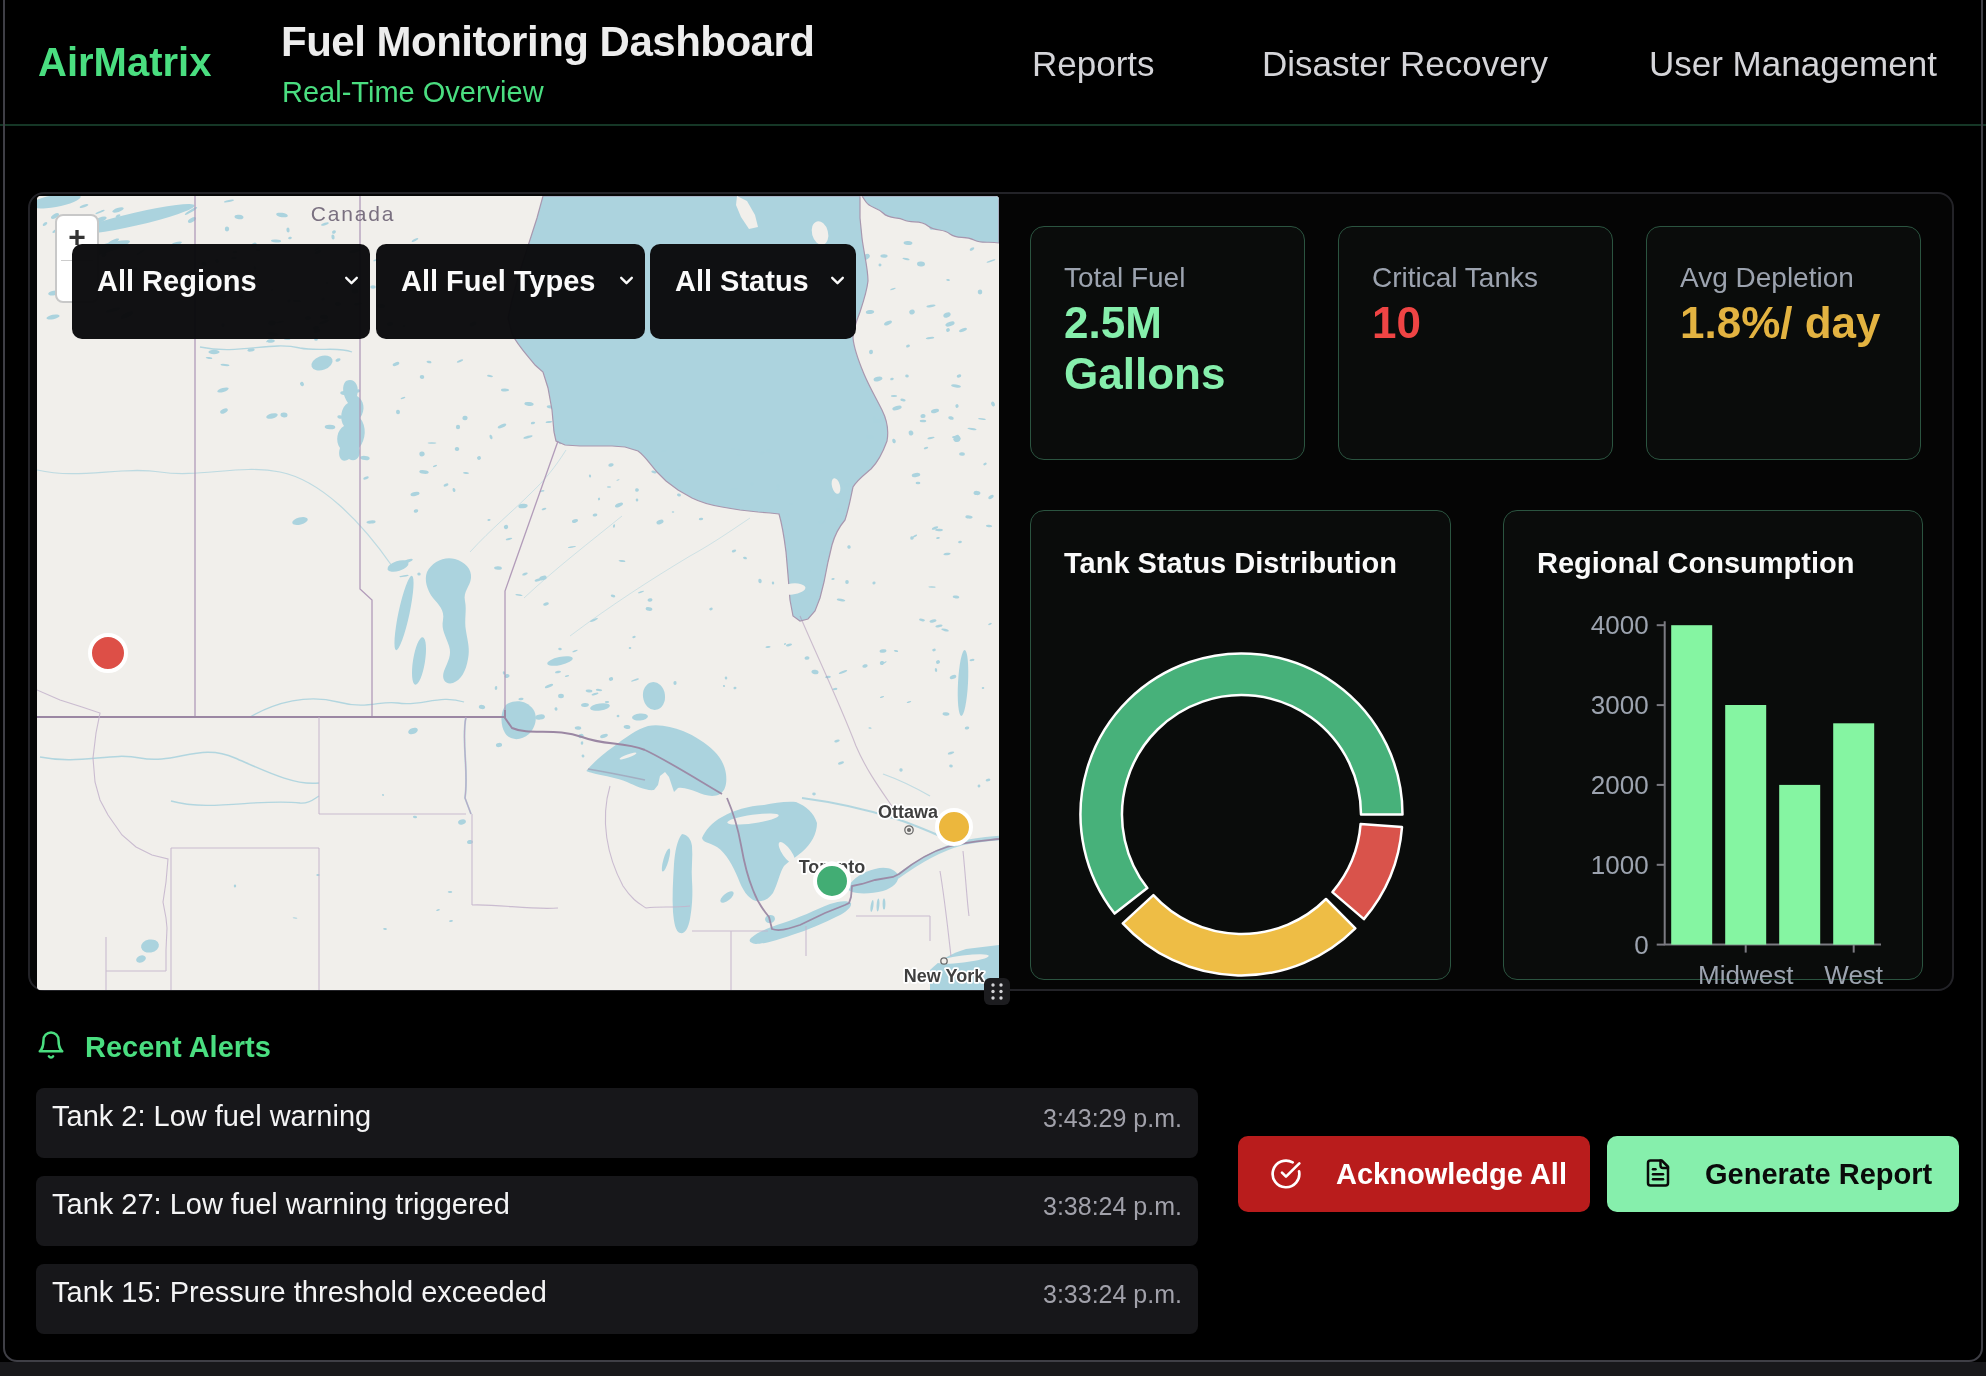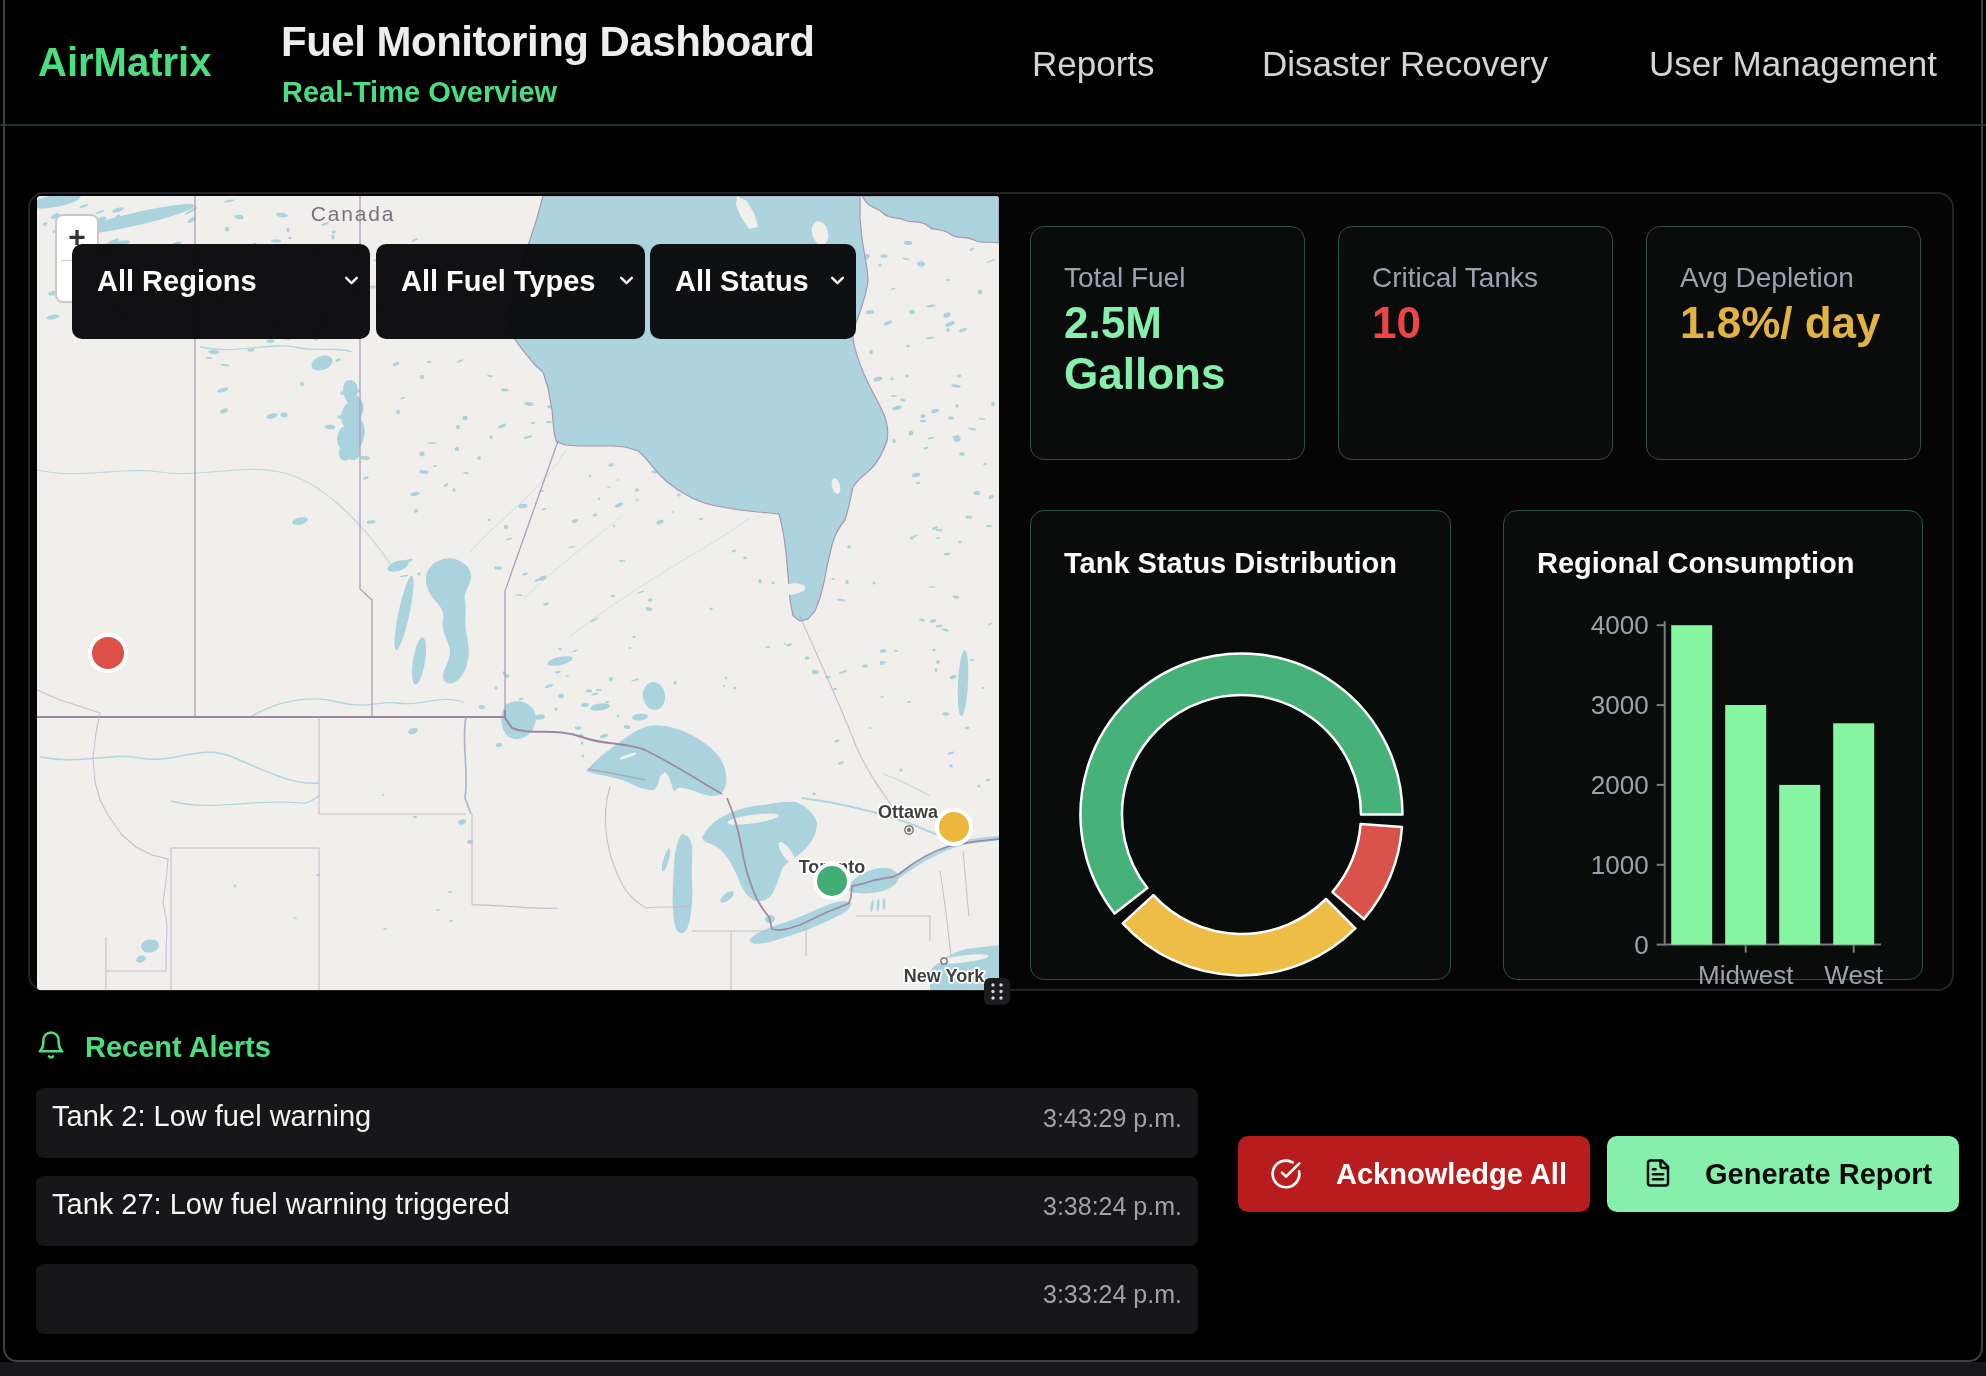--- a/index.html
+++ b/index.html
@@ -1,20 +1,20 @@
 <!DOCTYPE html>
 <html><head><meta charset="utf-8"><style>
 *{margin:0;padding:0;box-sizing:border-box}
 body{width:1986px;height:1376px;background:#000;font-family:"Liberation Sans",sans-serif;position:relative;overflow:hidden}
 #frame{position:absolute;left:3px;top:-20px;width:1980px;height:1382px;border:2px solid #3f3f46;border-radius:14px;z-index:50;pointer-events:none}
 #below{position:absolute;left:0;top:1362px;width:1986px;height:14px;background:#18181b;z-index:40}
 #hdr-line{position:absolute;left:0;top:124px;width:1986px;height:2px;background:#153726}
 .brand{position:absolute;left:38px;top:40px;font-size:40px;font-weight:700;color:#4ade80}
 .title{position:absolute;left:281px;top:18px;font-size:42px;font-weight:700;color:#ededed;letter-spacing:-0.5px}
-.subtitle{position:absolute;left:282px;top:76px;font-size:29px;font-weight:700;color:#4ade80}
+.subtitle{position:absolute;left:282px;top:76px;font-size:29px;font-weight:400;color:#4ade80}
 .nav{position:absolute;top:44px;font-size:35px;color:#d4d4d8}
 #main{position:absolute;left:28px;top:192px;width:1926px;height:799px;border:2px solid #232328;border-radius:16px;background:#050505}
 #map{position:absolute;left:37px;top:196px;width:962px;height:794px;border-radius:4px;overflow:hidden;background:#f1efeb}
 .zoomctl{position:absolute;left:55px;top:214px;width:44px;height:89px;background:#fff;border:2px solid #c8c8c8;border-radius:8px;z-index:5}
 .zoomctl .plus{position:absolute;left:0;top:0;width:40px;height:44px;color:#333;font-size:30px;font-weight:700;text-align:center;line-height:42px}
 .zoomctl .div{position:absolute;left:4px;top:44px;width:32px;height:1px;background:#ccc}
 .dd{position:absolute;top:244px;height:95px;background:rgba(9,9,11,0.97);border-radius:10px;z-index:6;color:#fafafa;font-size:29px;font-weight:600}
 .dd span{position:absolute;left:25px;top:21px}
 .dd svg{position:absolute;right:10px;top:28px}
 .marker{position:absolute;border-radius:50%;border:4px solid #fff;z-index:4}
@@ -606,20 +606,21 @@
 <div class="alert-head">Recent Alerts</div>
 <div class="arow" style="top:1088px">
     <span class="t">Tank 2: Low fuel warning</span>
     <span class="tm">3:43:29 p.m.</span>
   </div>
 <div class="arow" style="top:1176px">
     <span class="t">Tank 27: Low fuel warning triggered</span>
     <span class="tm">3:38:24 p.m.</span>
   </div>
 <div class="arow" style="top:1264px">
+    <span class="t">Tank 15: Pressure threshold exceeded</span>
     <span class="tm">3:33:24 p.m.</span>
   </div>
 
 <div class="btn" style="left:1238px;top:1136px;background:#b91c1c;color:#fff">
     <svg width="32" height="32" viewBox="0 0 24 24" fill="none" stroke="#ffffff" stroke-width="2" stroke-linecap="round" stroke-linejoin="round" style="position:absolute;left:32px;top:22px">
       <path d="M21.8 10A10 10 0 1 1 17 3.3"></path>
       <path d="M9 11l3 3L22 4"></path>
     </svg>
     <span class="lbl">Acknowledge All</span>
   </div>

